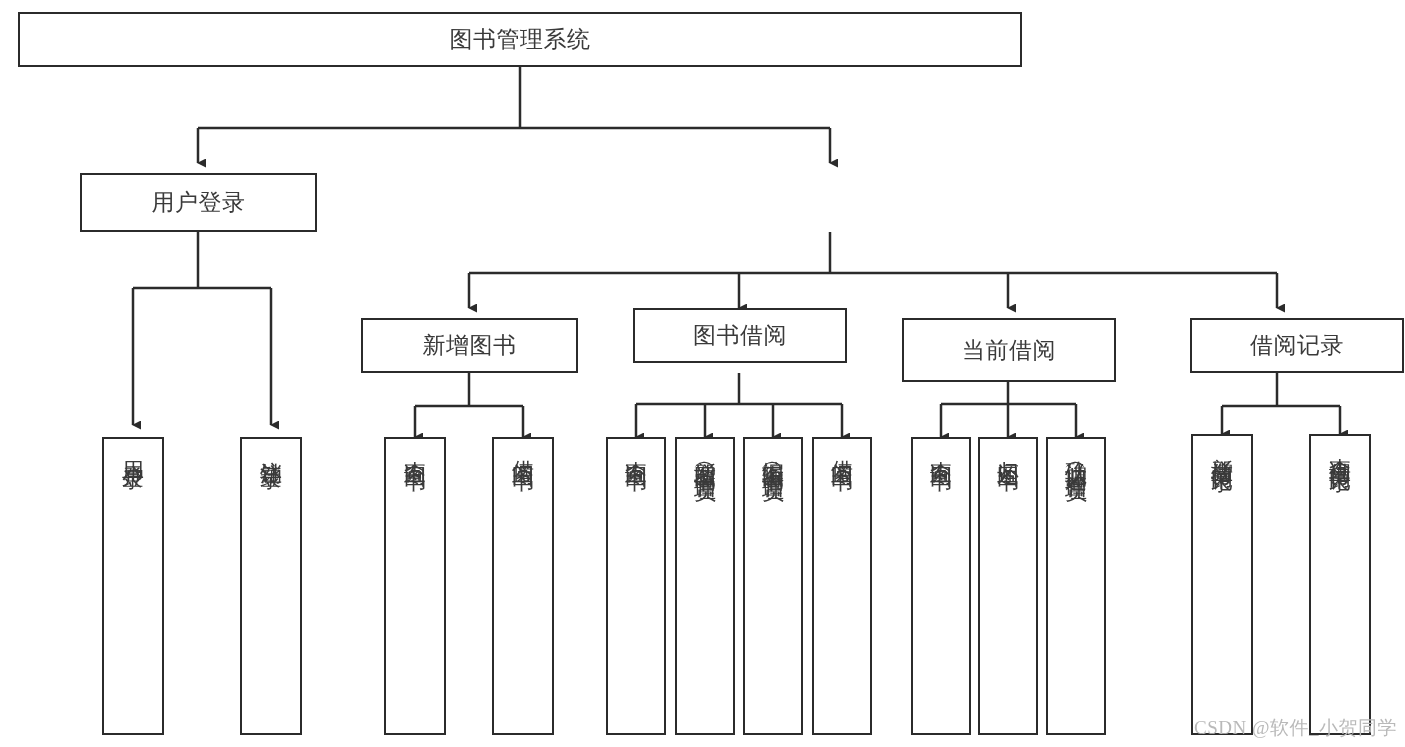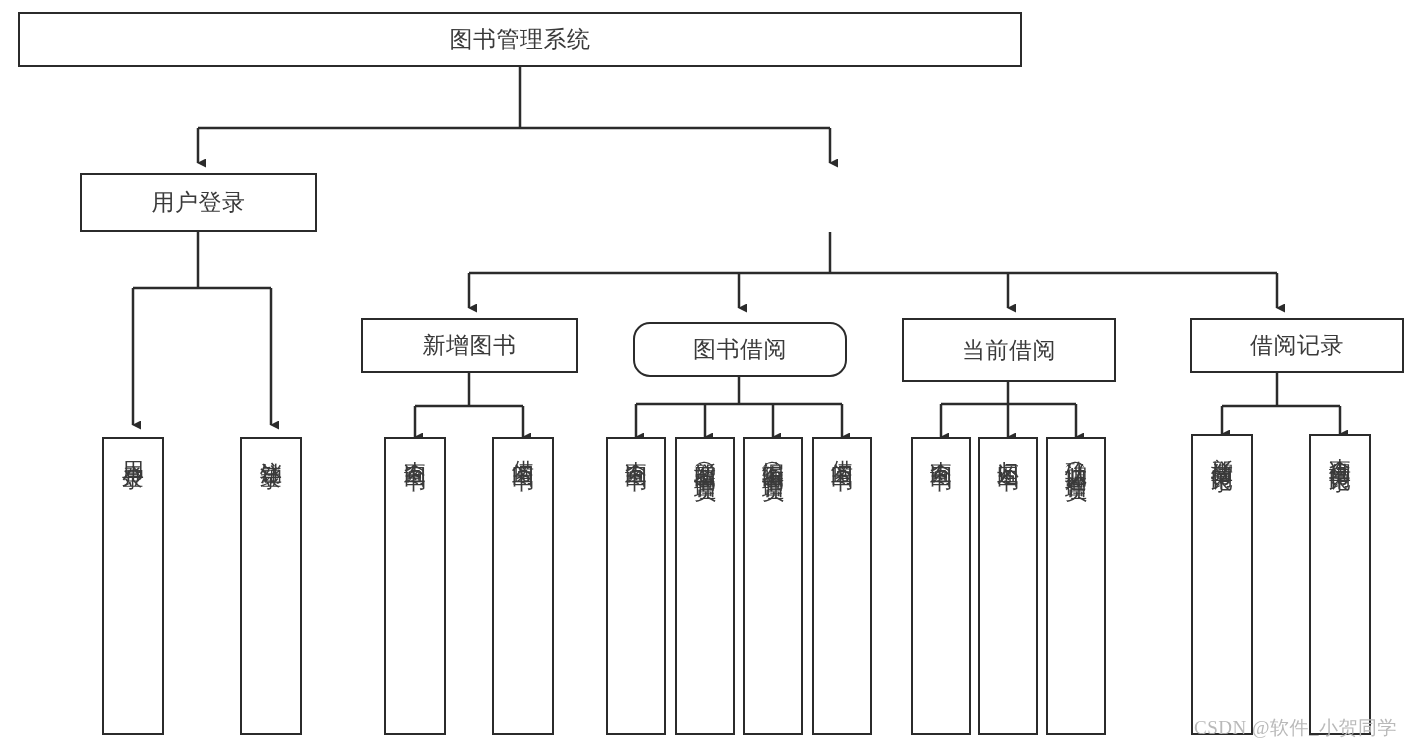--- a/index.html
+++ b/index.html
@@ -132,21 +132,21 @@
 
   <div class="node-box" style="left:80px; top:173px; width:237px; height:59px;">
     <span class="node-label">用户登录</span>
   </div>
 
 
   <div class="node-box" style="left:361px; top:318px; width:217px; height:55px;">
     <span class="node-label">新增图书</span>
   </div>
 
-  <div class="node-box" style="left:633px; top:322px; width:214px; height:55px;border-radius:17px;">
+  <div class="node-box" style="left:633px; top:308px; width:214px; height:55px;">
     <span class="node-label">图书借阅</span>
   </div>
 
   <div class="node-box" style="left:902px; top:318px; width:214px; height:64px;">
     <span class="node-label">当前借阅</span>
   </div>
 
   <div class="node-box" style="left:1170px; top:318px; width:214px; height:55px;margin-left:20px;">
     <span class="node-label">借阅记录</span>
   </div>

